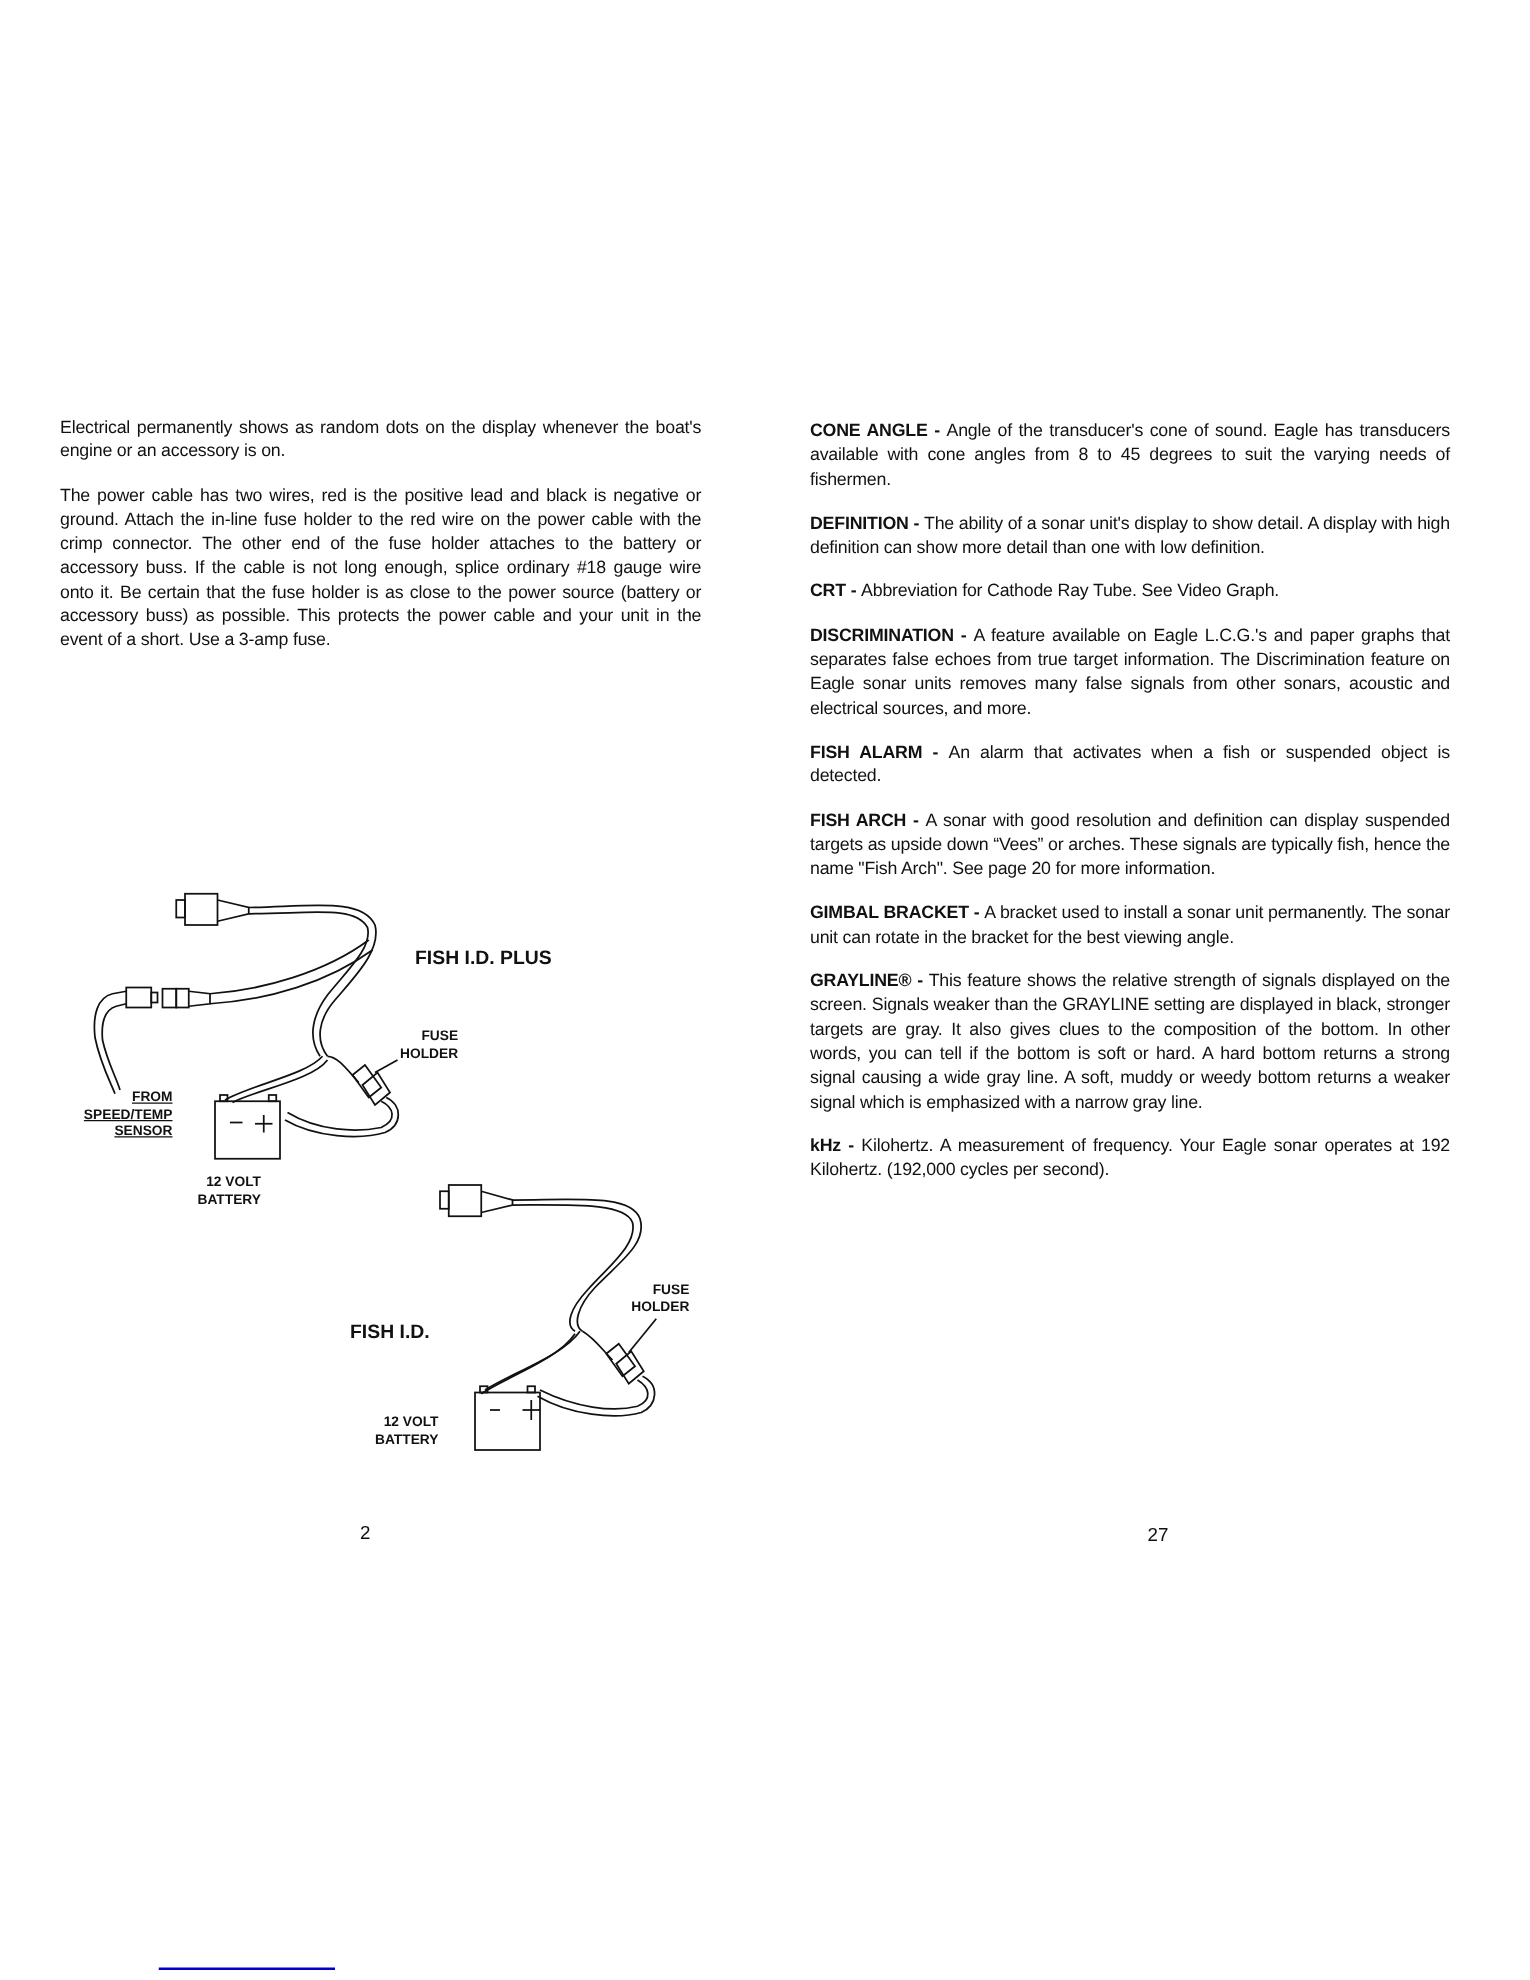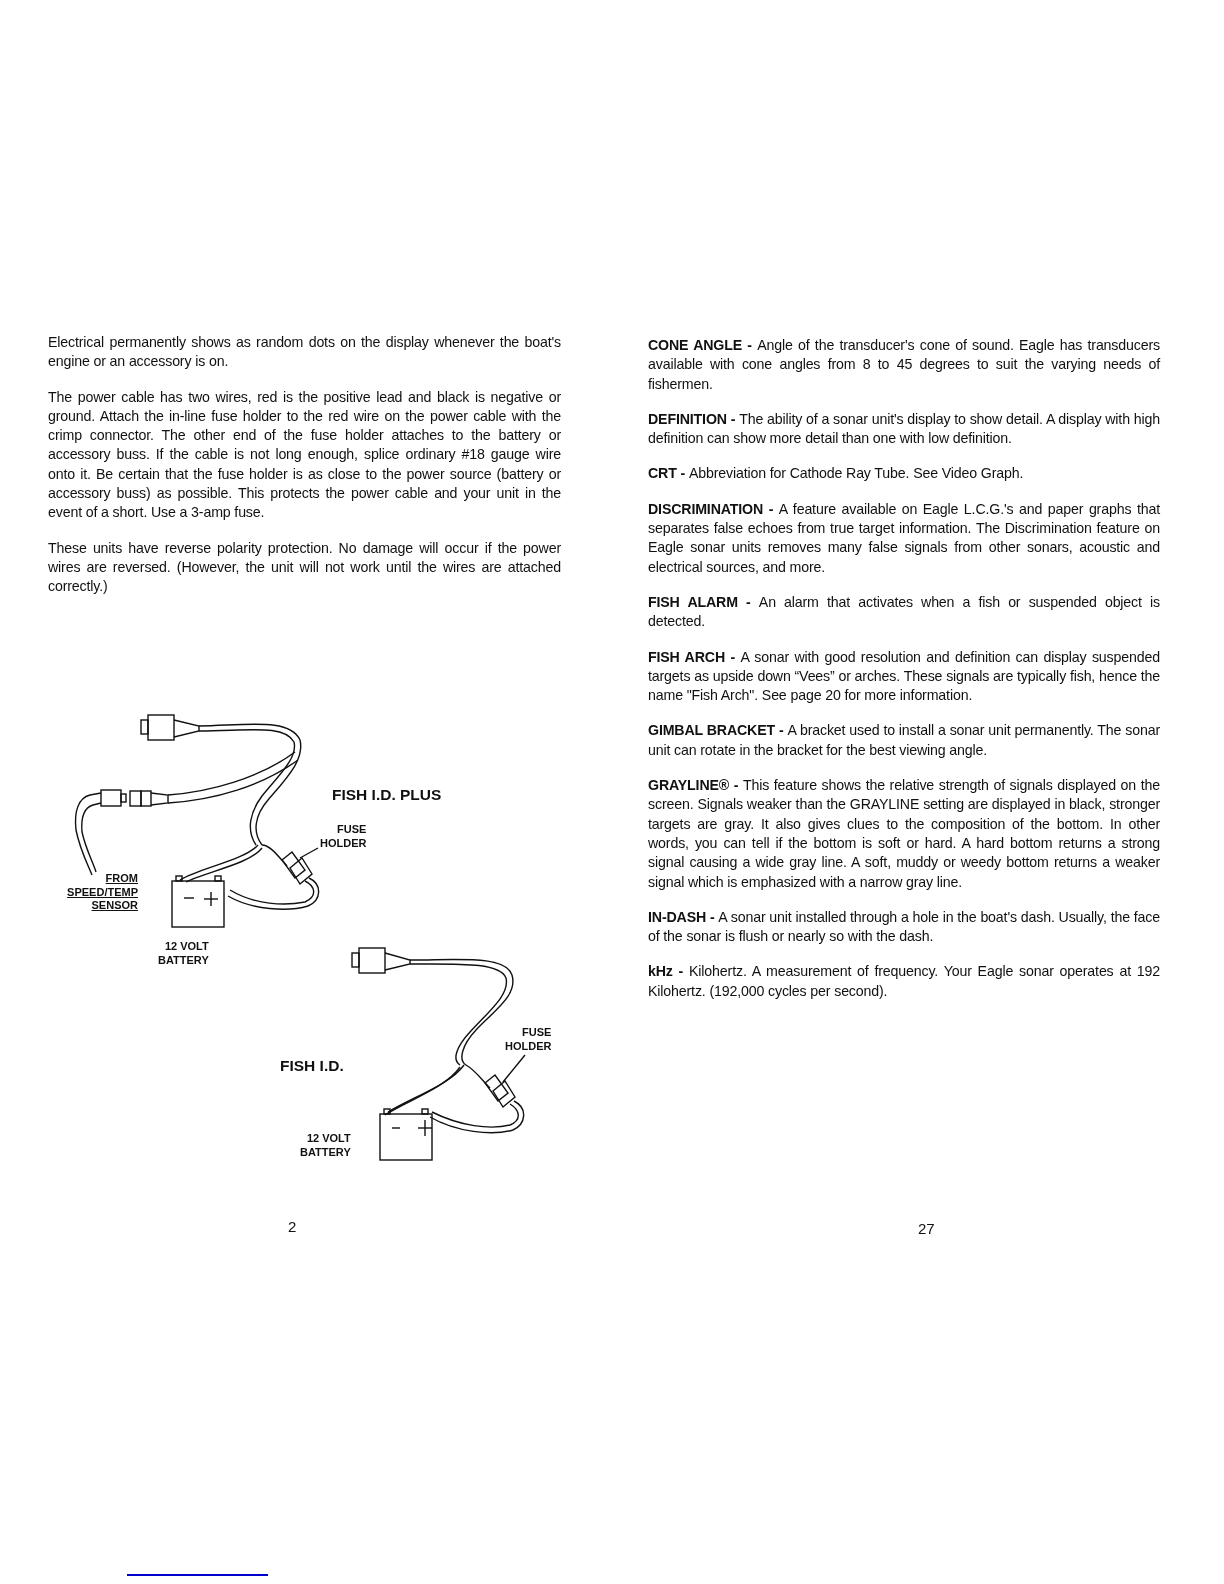--- a/index.html
+++ b/index.html
@@ -16,21 +16,20 @@
   .pagenum { position: absolute; font-size: 15px; }
   #diagram { position: absolute; left: 0; top: 0; width: 1224px; height: 1584px; pointer-events: none; }
   #blue-line { position: absolute; left: 127px; top: 1574px; width: 141px; height: 2px; background: #0000cc; }
 </style>
 </head>
 <body>
 
 <div id="left-col" class="col">
   <p>Electrical permanently shows as random dots on the display whenever the boat's engine or an accessory is on.</p>
   <p>The power cable has two wires, red is the positive lead and black is negative or ground.  Attach the in-line fuse holder to the red wire on the power cable with the crimp connector.  The other end of the fuse holder attaches to the battery or accessory buss.  If the cable is not long enough, splice ordinary #18 gauge wire onto it.  Be certain that the fuse holder is as close to the power source (battery or accessory buss) as possible.  This protects the power cable and your unit in the event of a short.  Use a 3-amp fuse.</p>
-  <p>These units have reverse polarity protection. No damage will occur if the power wires are reversed.  (However, the unit will not work until the wires are attached correctly.)</p>
 </div>
 
 <svg id="diagram" viewBox="0 0 1224 1584" xmlns="http://www.w3.org/2000/svg">
   <g fill="none" stroke="#111" stroke-width="1.4">
 
     <g>
       <rect x="141" y="720" width="7" height="14"></rect>
       <rect x="148" y="715" width="26" height="25"></rect>
       <path d="M174 720 L199 726 L199 731 L174 737"></path>
     </g>
@@ -94,21 +93,21 @@
       <rect x="380" y="1114" width="52" height="46"></rect>
       <rect x="384" y="1109" width="6" height="5"></rect>
       <rect x="422" y="1109" width="6" height="5"></rect>
       <line x1="392" y1="1128" x2="400" y2="1128"></line>
       <line x1="425" y1="1120" x2="425" y2="1136"></line>
       <line x1="418" y1="1128" x2="432" y2="1128"></line>
     </g>
   </g>
 </svg>
 
-<div class="lbl big" style="left:332px; top:758px;margin-top:28px;">FISH I.D. PLUS</div>
+<div class="lbl big" style="left:332px; top:758px;">FISH I.D. PLUS</div>
 <div class="lbl small" style="left:320px; top:823px; white-space:pre;">FUSE
 HOLDER</div>
 <div class="lbl small" style="left:46px; top:872px; width:92px; white-space:pre;text-decoration:underline;">FROM
 SPEED/TEMP
 SENSOR</div>
 <div class="lbl small" style="left:158px; top:940px; white-space:pre;">12 VOLT
 BATTERY</div>
 <div class="lbl big" style="left:280px; top:1029px;margin-top:28px;">FISH I.D.</div>
 <div class="lbl small" style="left:505px; top:1026px; white-space:pre;">FUSE
 HOLDER</div>
@@ -119,19 +118,18 @@
 
 <div id="right-col" class="col">
   <p><span class="term">CONE ANGLE</span><span class="term"> - </span><span>Angle of the transducer's cone of sound.  Eagle has transducers available with cone angles from 8 to 45 degrees to suit the varying needs of fishermen.</span></p>
   <p><span class="term">DEFINITION</span><span class="term"> - </span><span>The ability of a sonar unit's display to show detail.  A display with high definition can show more detail than one with low definition.</span></p>
   <p><span class="term">CRT</span><span class="term"> - </span><span>Abbreviation for Cathode Ray Tube.  See Video Graph.</span></p>
   <p><span class="term">DISCRIMINATION</span><span class="term"> - </span><span>A feature available on Eagle L.C.G.'s and paper graphs that separates false echoes from true target information. The Discrimination feature on Eagle sonar units removes many false signals from other sonars, acoustic and electrical sources, and more.</span></p>
   <p><span class="term">FISH ALARM</span><span class="term"> - </span><span>An alarm that activates when a fish or suspended object is detected.</span></p>
   <p><span class="term">FISH ARCH</span><span class="term"> - </span><span>A sonar with good resolution and definition can display suspended targets as upside down “Vees” or arches.  These signals are typically fish, hence the name "Fish Arch".  See page 20 for more information.</span></p>
   <p><span class="term">GIMBAL BRACKET</span><span class="term"> - </span><span>A bracket used to install a sonar unit permanently.  The sonar unit can rotate in the bracket for the best viewing angle.</span></p>
   <p><span class="term">GRAYLINE®</span><span class="term"> - </span><span>This feature shows the relative strength of signals displayed on the screen.  Signals weaker than the GRAYLINE setting are displayed in black, stronger targets are gray.  It also gives clues to the composition of the bottom.  In other words, you can tell if the bottom is soft or hard.  A hard bottom returns a strong signal causing a wide gray line.  A soft, muddy or weedy bottom returns a weaker signal which is emphasized with a narrow gray line.</span></p>
-  <p><span class="term">IN-DASH</span><span class="term"> - </span><span>A sonar unit installed through a hole in the boat's dash.  Usually, the face of the sonar is flush or nearly so with the dash.</span></p>
   <p><span class="term">kHz</span><span class="term"> - </span><span>Kilohertz.  A measurement of frequency.  Your Eagle sonar operates at 192 Kilohertz.  (192,000 cycles per second).</span></p>
 </div>
 
 <div class="pagenum" style="left:918px; top:1220px;">27</div>
 
 <div id="blue-line"></div>
 
 </body></html>

